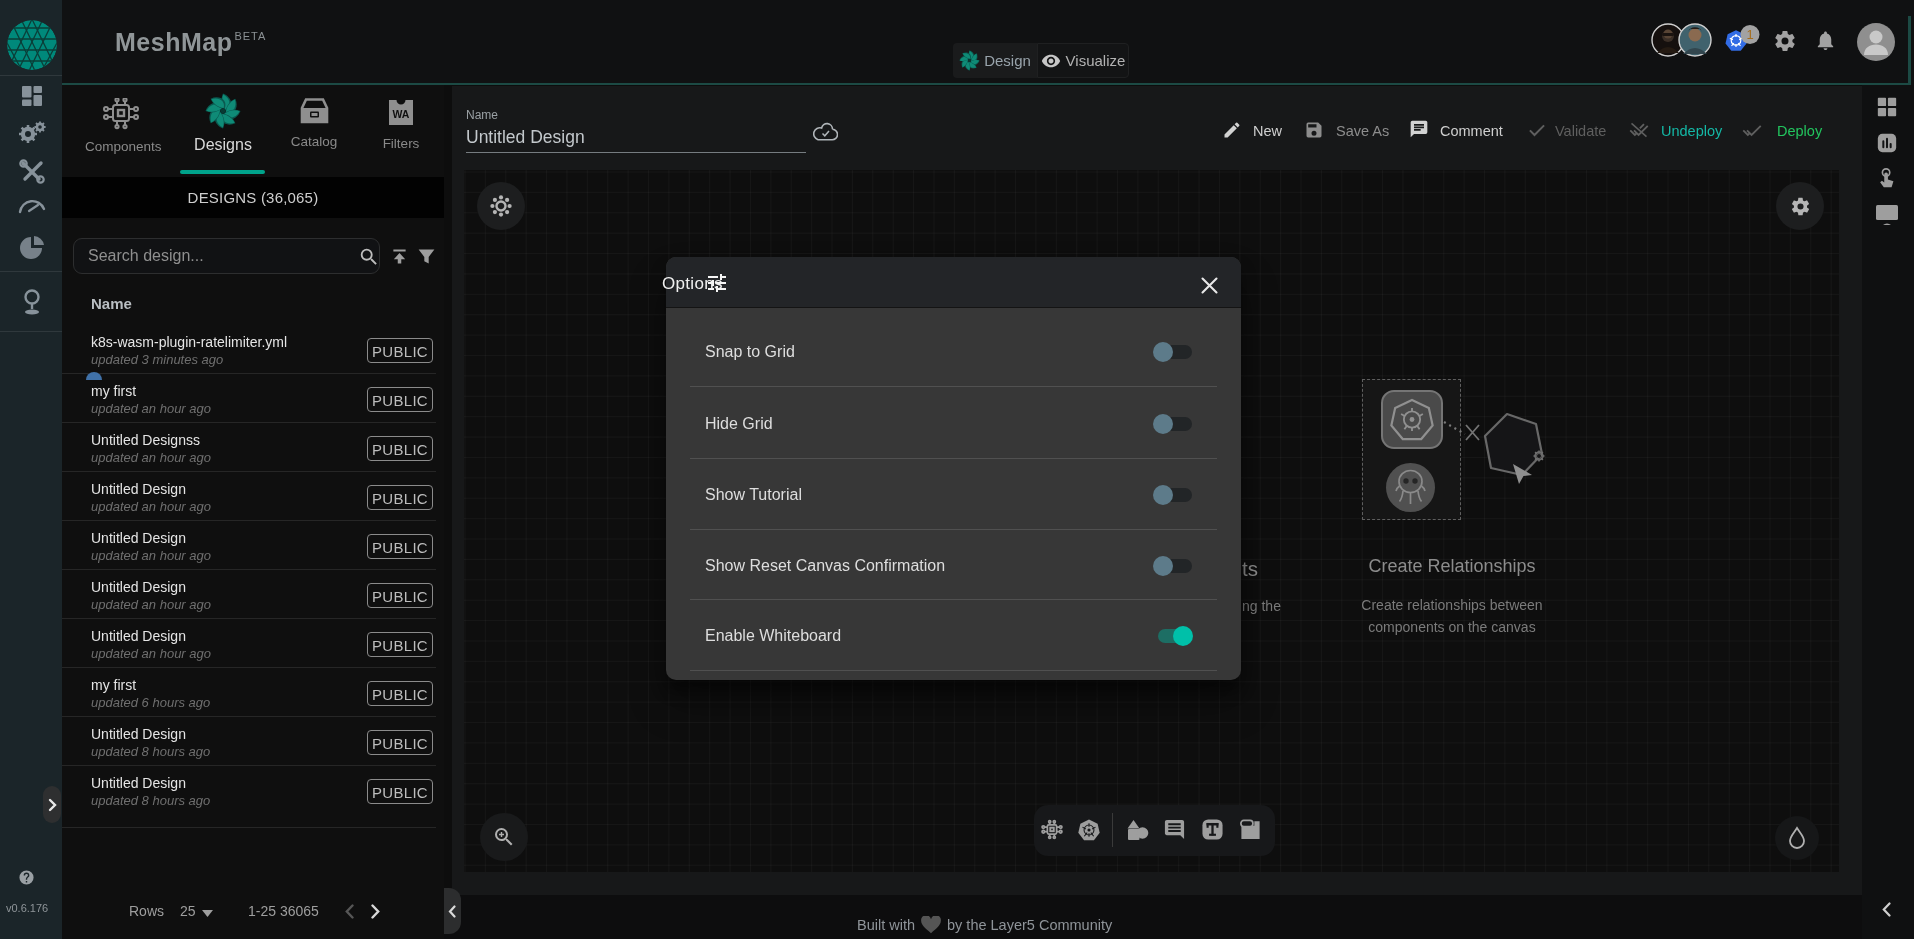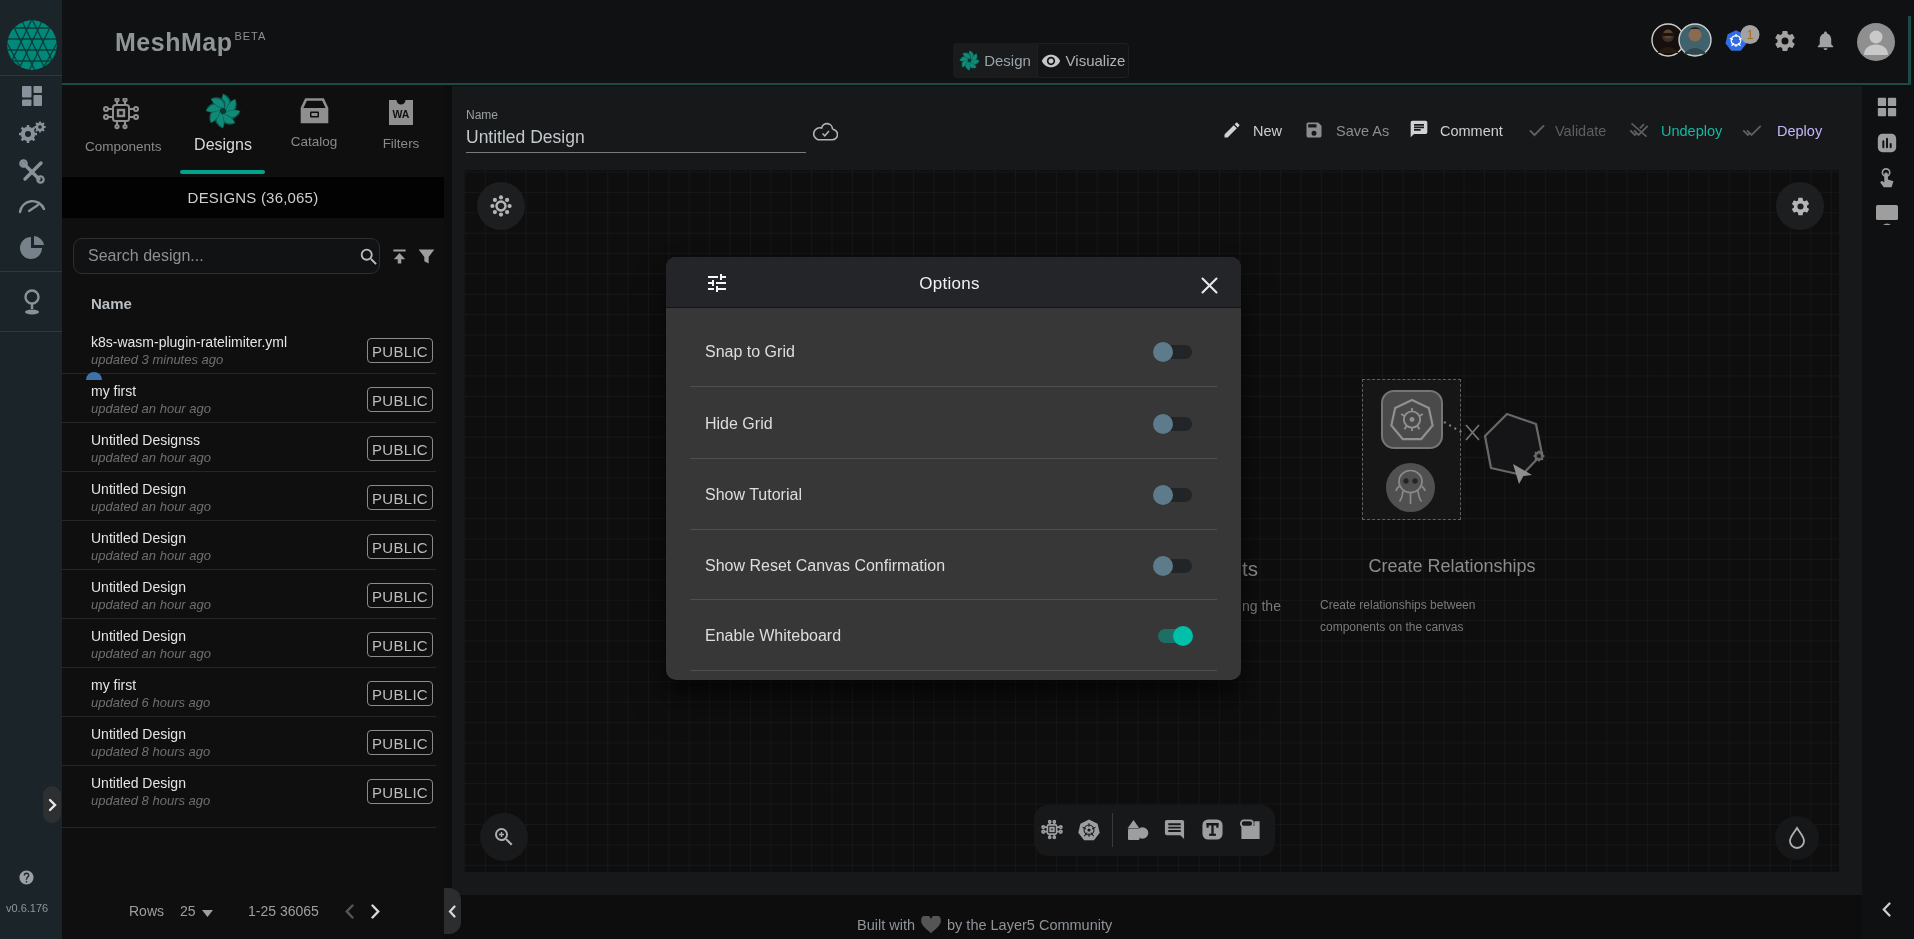--- a/index.html
+++ b/index.html
@@ -41,21 +41,21 @@
 .fab { position:absolute; border-radius:50%; background:#1d1e1f; display:flex; align-items:center; justify-content:center; }
 #dock { position:absolute; left:570px; top:635px; width:241px; height:51px; background:#17181a; border-radius:14px; display:flex; align-items:center; }
 
 #rsidebar { position:absolute; left:1862px; top:85px; width:52px; height:854px; background:#0f1011; z-index:5; }
 
 #footer { position:absolute; left:62px; top:895px; width:1846px; height:44px; background:#0d0d0e; }
 #footertext { position:absolute; left:795px; top:21px; color:#8f9499; font-size:14.5px; display:flex; align-items:center; gap:6px; }
 
 #modal { position:absolute; left:666px; top:257px; width:575px; height:423px; border-radius:10px; background:#373737; box-shadow:0 11px 15px rgba(0,0,0,.4), 0 24px 38px rgba(0,0,0,.28); z-index:40; }
 #modalhdr { position:absolute; left:0; top:0; width:575px; height:51px; background:#232528; border-radius:10px 10px 0 0; border-bottom:1px solid #141414; }
-#modaltitle { position:absolute; left:-4px; top:17px; width:575px; text-align:center; color:#f0f0f0; font-size:17px; letter-spacing:0.3px;}
+#modaltitle { position:absolute; left:-4px; top:17px; width:575px; color:#f0f0f0; font-size:17px; letter-spacing:0.3px;}
 .mrow { position:absolute; left:24px; width:527px; height:71px; border-bottom:1px solid rgba(255,255,255,0.13); }
 .mrow .lab { position:absolute; left:15px; top:27px; color:#dedede; font-size:16px; }
 .sw { position:absolute; right:25px; top:29px; width:34px; height:14px; border-radius:7px; }
 .sw .thumb { position:absolute; top:-3px; width:20px; height:20px; border-radius:50%; }
 .sw.off { background:#222527; }
 .sw.off .thumb { left:-5px; background:#5d7b8a; }
 .sw.on { background:#1d6e64; }
 .sw.on .thumb { right:-1px; background:#00c0a9; }
 </style>
 </head>
@@ -360,21 +360,21 @@
         </svg>
       <span class="abs" style="left:1103px;top:37px;color:#5f5f5f;font-size:14.5px;">Validate</span>
       <svg class="abs" style="left:1177px;top:34px" width="20" height="20" viewBox="0 0 24 24" fill="none" stroke="#5f5f5f" stroke-width="2.2">
           <path d="M1.5 12.5 L7 18 L9 16 M6 12.5 L11.5 18 L22.5 7 M13 10 L18 5"></path>
           <path d="M3 4 L21 20" stroke-width="1.8"></path>
         </svg>
       <span class="abs" style="left:1209px;top:37px;color:#14b8a6;font-size:14.5px;">Undeploy</span>
       <svg class="abs" style="left:1290px;top:34px" width="20" height="20" viewBox="0 0 24 24" fill="none" stroke="#5f5f5f" stroke-width="2.2">
           <path d="M1.5 12.5 L7 18 L9 16 M6 12.5 L11.5 18 L22.5 7"></path>
         </svg>
-      <span class="abs" style="left:1325px;top:37px;color:#c4b5fd;font-size:14.5px;">Deploy</span>
+      <span class="abs" style="left:1325px;top:37px;color:#22c55e;font-size:14.5px;">Deploy</span>
     </div>
     <div id="canvas">
 
       <div class="fab" style="left:13px;top:12px;width:48px;height:48px;">
         <svg width="24" height="24" viewBox="0 0 24 24" fill="#b5b5b5">
             <g transform="translate(12,12)">
           <circle r="4.5" fill="none" stroke="#b5b5b5" stroke-width="2.4"></circle>
           <g>
                 <circle cx="0" cy="-8.6" r="2.1"></circle>
                 <circle cx="0" cy="8.6" r="2.1"></circle>
@@ -485,21 +485,21 @@
               <path d="M0 -5.5 V5.5 M-5.5 0 H5.5 M-3.9 -3.9 L3.9 3.9 M3.9 -3.9 L-3.9 3.9"></path>
             </g>
           <circle r="2" fill="#151517"></circle>
           </g>
         <path d="M74 54 l6 20 4.5 -8 8.5 -1 z" fill="#8f8f8f"></path>
       </svg>
 
       <div class="abs" style="left:778px;top:387px;color:#8c8c8c;font-size:20.5px;">ts</div>
       <div class="abs" style="left:778px;top:428px;color:#7b7b7b;font-size:14px;">ng the</div>
       <div class="abs" style="left:808px;top:386px;width:360px;text-align:center;color:#8c8c8c;font-size:18px;">Create Relationships</div>
-      <div class="abs" style="left:856px;top:425px;width:360px;text-align:left;color:#7b7b7b;font-size:12px;line-height:21.5px;">Create relationships between<br>components on the canvas</div>
+      <div class="abs" style="left:808px;top:425px;width:360px;text-align:center;color:#7b7b7b;font-size:14px;line-height:21.5px;">Create relationships between<br>components on the canvas</div>
     </div>
   </div>
   <div class="abs" style="left:444px;top:888px;width:17px;height:46px;background:#2c2d2e;border-radius:0 12px 12px 0;z-index:12;display:flex;align-items:center;justify-content:center;">
     <svg width="9" height="13" viewBox="0 0 9 13" fill="none" stroke="#dadada" stroke-width="2.2" stroke-linecap="round">
         <path d="M6.5 1.5 L2 6.5 L6.5 11.5"></path>
       </svg>
   </div>
   <div id="rsidebar">
     <svg class="abs" style="left:14px;top:11px" width="22" height="22" viewBox="0 0 24 24" fill="#9e9e9e">
       <rect x="2" y="2" width="9" height="9" rx="1"></rect>

